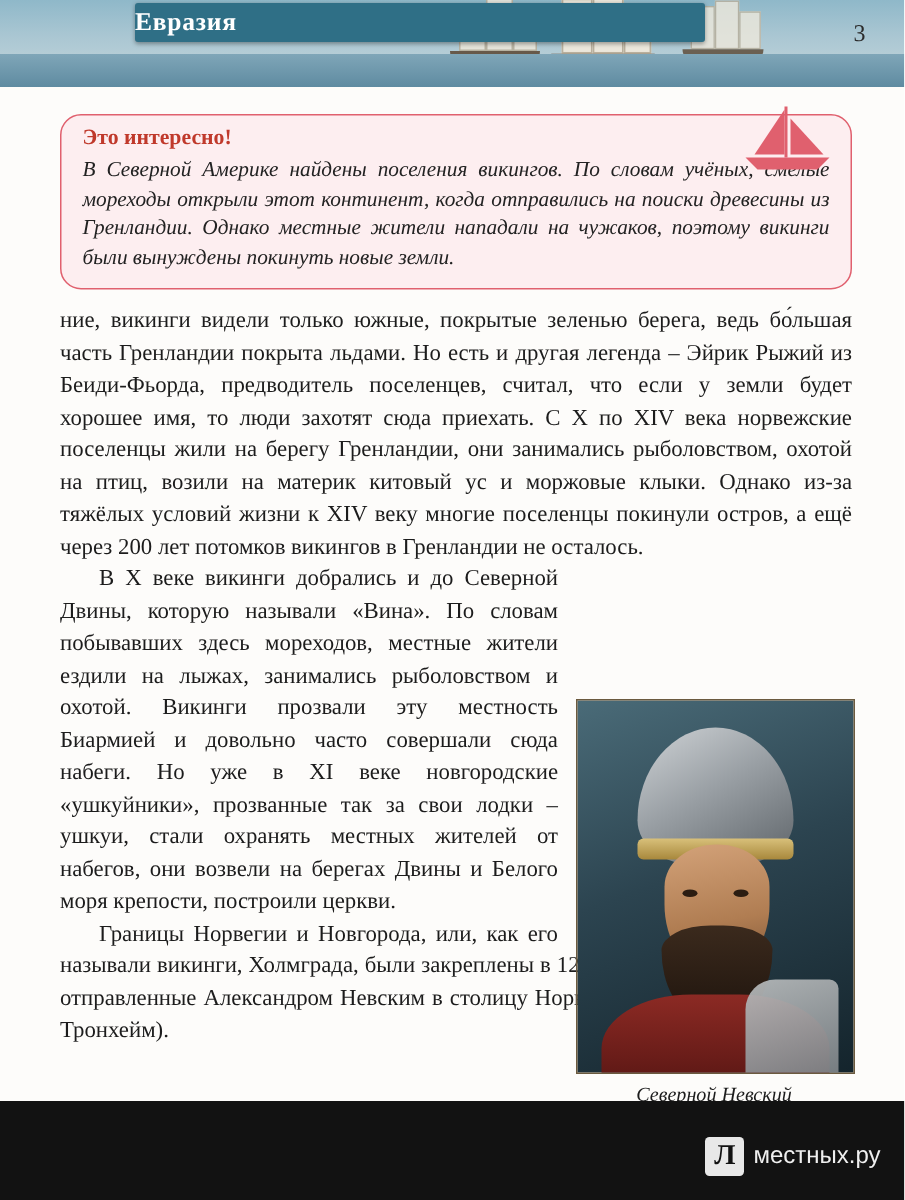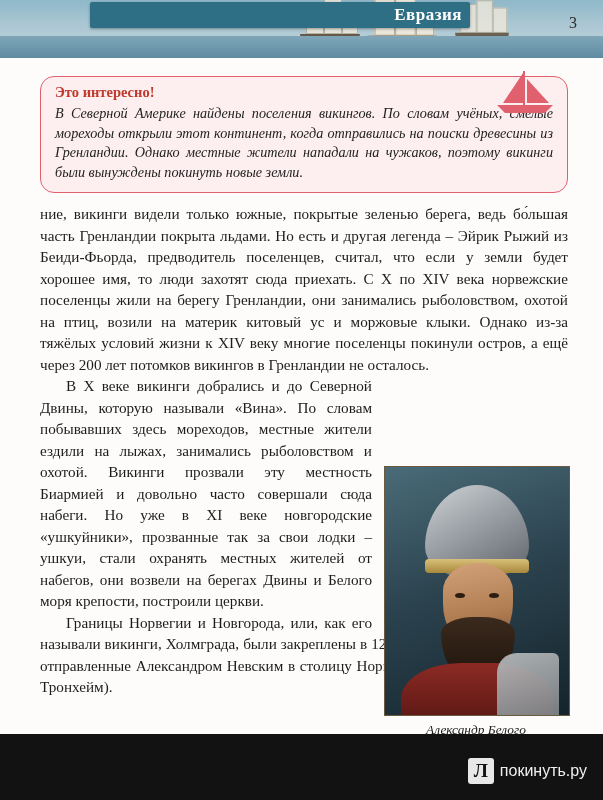--- a/index.html
+++ b/index.html
@@ -66,21 +66,21 @@
     width: 380px; height: 26px;
     background: #2f6f86;
     border-radius: 2px;
     box-shadow: 0 1px 3px rgba(0,0,0,.35);
   }
   .header-title {
     position: absolute;
     left: 90px; top: 2px;
     width: 372px; height: 26px;
     line-height: 26px;
-    text-align: right;
+    text-align: left;
     color: #ffffff;
     font-family: "Liberation Serif", serif;
     font-weight: bold;
     font-size: 17px;
     letter-spacing: .5px;
   }
   .page-number {
     position: absolute;
     right: 26px; top: 14px;
     font-size: 16px;
@@ -312,23 +312,23 @@
     <div class="portrait">
       <div class="p-helmet"></div>
       <div class="p-helmet-band"></div>
       <div class="p-face"></div>
       <div class="p-eye l"></div>
       <div class="p-eye r"></div>
       <div class="p-beard"></div>
       <div class="p-shoulder"></div>
       <div class="p-mail"></div>
     </div>
-    <div class="portrait-caption">Александр Белого</div>
+    <div class="portrait-caption">Северной Невский</div>
   </div>
 
   <div class="bottom">
     <div class="watermark">
       <div class="wm-logo">Л</div>
-      <div class="wm-text">покинуть.ру</div>
+      <div class="wm-text">местных.ру</div>
     </div>
   </div>
 
 </div>
 
 </body></html>

